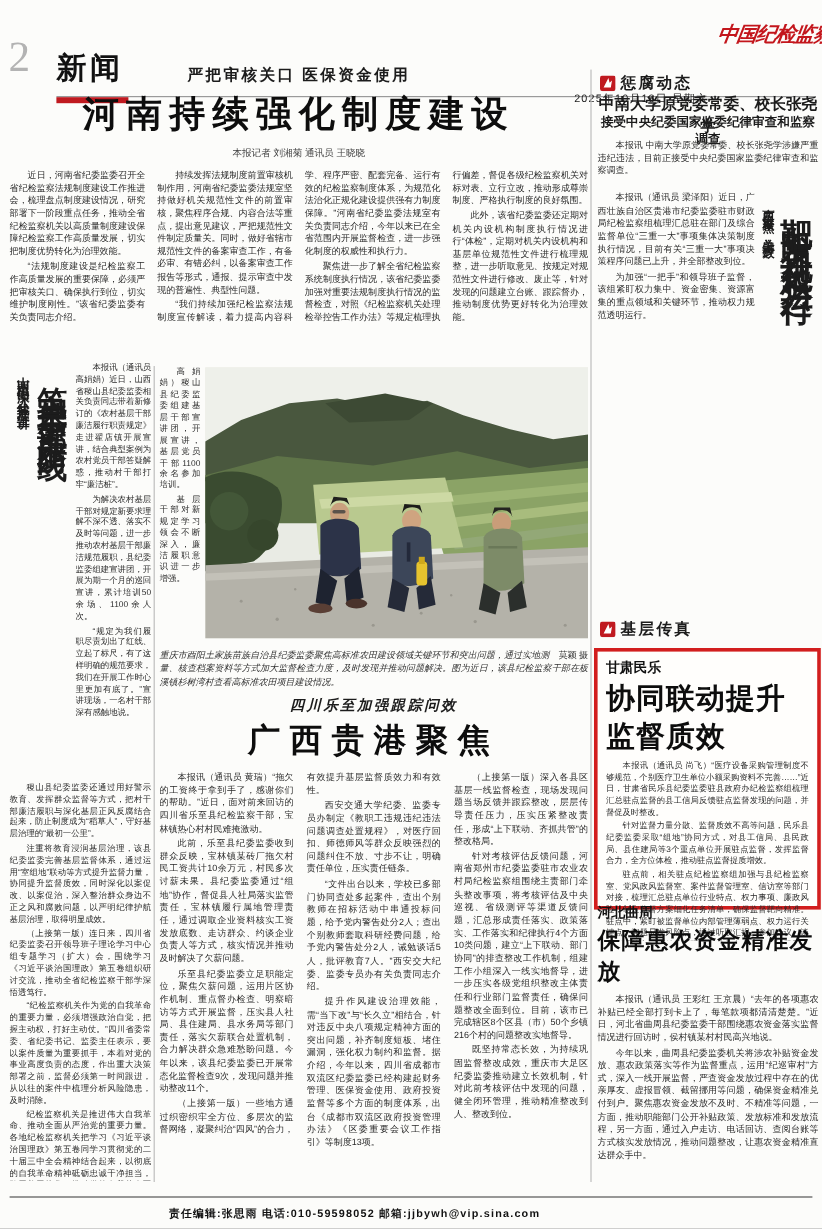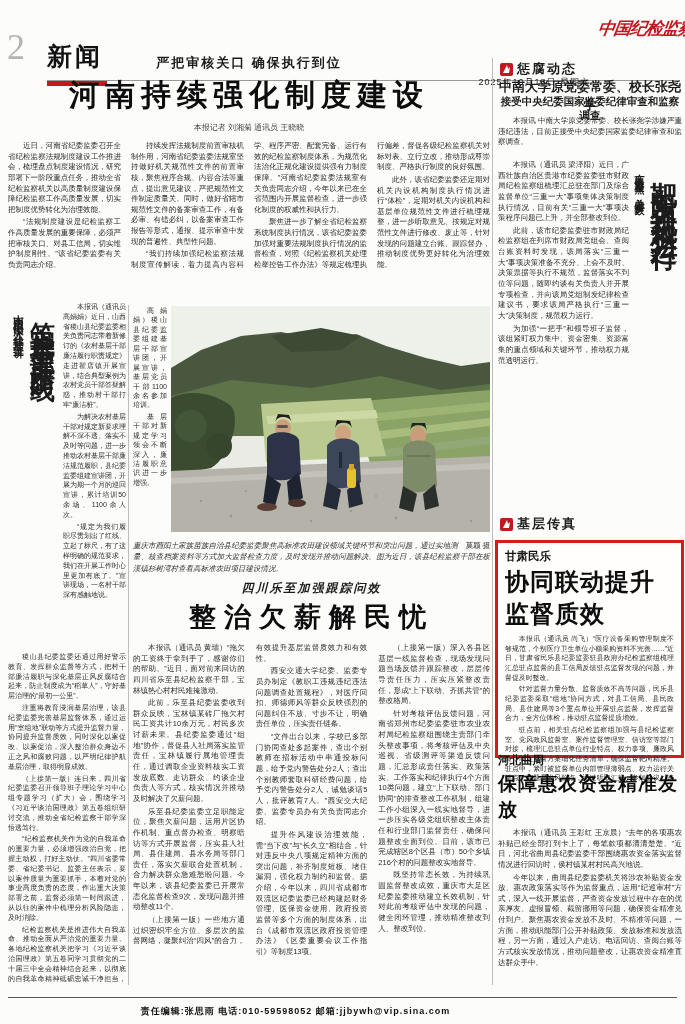--- a/index.html
+++ b/index.html
@@ -79,26 +79,26 @@
   <div class="secname">新闻</div>
   <div class="hrule"></div>
   <div class="redbar"></div>
   <div class="issuedate">2025年10月18日  星期六</div>
   <div class="masthead">中国纪检监察报</div>
 
   <div class="divider" style="left:128px;top:305px;width:1px;height:680px;"></div>
   <div class="divider" style="left:492px;top:58px;width:1px;height:927px;"></div>
 
   <div class="lead">
-    <div class="kicker">严把审核关口  确保执行到位</div>
+    <div class="kicker">严把审核关口  医保资金使用</div>
     <div class="headline">河南持续强化制度建设</div>
     <div class="byline">本报记者 刘湘菊  通讯员 王晓晓</div>
     <div class="cols body-text">
         <p>近日，河南省纪委监委召开全省纪检监察法规制度建设工作推进会，梳理盘点制度建设情况，研究部署下一阶段重点任务，推动全省纪检监察机关以高质量制度建设保障纪检监察工作高质量发展，切实把制度优势转化为治理效能。</p>
-        <p>“法规制度建设是纪检监察工作高质量发展的重要保障，必须严把审核关口、对县工信局，切实维护制度刚性。”该省纪委监委有关负责同志介绍。</p>
+        <p>“法规制度建设是纪检监察工作高质量发展的重要保障，必须严把审核关口、确保执行到位，切实维护制度刚性。”该省纪委监委有关负责同志介绍。</p>
         <p>持续发挥法规制度前置审核机制作用，河南省纪委监委法规室坚持做好机关规范性文件的前置审核，聚焦程序合规、内容合法等重点，提出意见建议，严把规范性文件制定质量关。同时，做好省辖市规范性文件的备案审查工作，有备必审、有错必纠，以备案审查工作报告等形式，通报、提示审查中发现的普遍性、典型性问题。</p>
         <p>“我们持续加强纪检监察法规制度宣传解读，着力提高内容科学、程序严密、配套完备、运行有效的纪检监察制度体系，为规范化法治化正规化建设提供强有力制度保障。”河南省纪委监委法规室有关负责同志介绍，今年以来已在全省范围内开展监督检查，进一步强化制度的权威性和执行力。</p>
         <p>聚焦进一步了解全省纪检监察系统制度执行情况，该省纪委监委加强对重要法规制度执行情况的监督检查，对照《纪检监察机关处理检举控告工作办法》等规定梳理执行偏差，督促各级纪检监察机关对标对表、立行立改，推动形成尊崇制度、严格执行制度的良好氛围。</p>
         <p>此外，该省纪委监委还定期对机关内设机构制度执行情况进行“体检”，定期对机关内设机构和基层单位规范性文件进行梳理规整，进一步听取意见、按规定对规范性文件进行修改、废止等，针对发现的问题建立台账、跟踪督办，推动制度优势更好转化为治理效能。</p>
       </div>
   </div>
 
   <div class="shanxi">
     <div class="vtext vkicker">山西稷山深入一线开展宣讲</div>
     <div class="vtext vheadline">筑牢基层干部廉洁防线</div>
@@ -191,21 +191,21 @@
       <path d="M264,178 L268,200 L254,204 L252,188 Z" fill="#2b2f2c"></path>
     </g>
   </svg>
 
   <div class="caption">
     <span class="credit">莫颖 摄</span><span>重庆市酉阳土家族苗族自治县纪委监委聚焦高标准农田建设领域关键环节和突出问题，通过实地测量、核查档案资料等方式加大监督检查力度，及时发现并推动问题解决。图为近日，该县纪检监察干部在板溪镇杉树湾村查看高标准农田项目建设情况。</span>
   </div>
 
   <div class="sichuan">
     <div class="kicker">四川乐至加强跟踪问效</div>
-    <div class="headline">整治欠薪解民忧</div>
+    <div class="headline">广西贵港聚焦</div>
     <div class="cols body-text">
         <p>本报讯（通讯员 黄瑞）“拖欠的工资终于拿到手了，感谢你们的帮助。”近日，面对前来回访的四川省乐至县纪检监察干部，宝林镇热心村村民难掩激动。</p>
         <p>此前，乐至县纪委监委收到群众反映，宝林镇某砖厂拖欠村民工资共计10余万元，村民多次讨薪未果。县纪委监委通过“组地”协作，督促县人社局落实监管责任，宝林镇履行属地管理责任，通过调取企业资料核实工资发放底数、走访群众、约谈企业负责人等方式，核实情况并推动及时解决了欠薪问题。</p>
         <p>乐至县纪委监委立足职能定位，聚焦欠薪问题，运用片区协作机制、重点督办检查、明察暗访等方式开展监督，压实县人社局、县住建局、县水务局等部门责任，落实欠薪联合处置机制，合力解决群众急难愁盼问题。今年以来，该县纪委监委已开展常态化监督检查9次，发现问题并推动整改11个。</p>
         <p>（上接第一版）一些地方通过织密织牢全方位、多层次的监督网络，凝聚纠治“四风”的合力，有效提升基层监督质效力和有效性。</p>
         <p>西安交通大学纪委、监委专员办制定《教职工违规违纪违法问题调查处置规程》，对医疗回扣、师德师风等群众反映强烈的问题纠住不放、寸步不让，明确责任单位，压实责任链条。</p>
         <p>“文件出台以来，学校已多部门协同查处多起案件，查出个别教师在招标活动中串通投标问题，给予党内警告处分2人；查出个别教师套取科研经费问题，给予党内警告处分2人，诫勉谈话5人，批评教育7人。”西安交大纪委、监委专员办有关负责同志介绍。</p>
         <p>提升作风建设治理效能，需“当下改”与“长久立”相结合，针对违反中央八项规定精神方面的突出问题，补齐制度短板、堵住漏洞，强化权力制约和监督。据介绍，今年以来，四川省成都市双流区纪委监委已经构建起财务管理、医保资金使用、政府投资监督等多个方面的制度体系，出台《成都市双流区政府投资管理办法》《区委重要会议工作指引》等制度13项。</p>
         <p>（上接第一版）深入各县区基层一线监督检查，现场发现问题当场反馈并跟踪整改，层层传导责任压力，压实压紧整改责任，形成“上下联动、齐抓共管”的整改格局。</p>
         <p>针对考核评估反馈问题，河南省郑州市纪委监委驻市农业农村局纪检监察组围绕主责部门牵头整改事项，将考核评估及中央巡视、省级测评等渠道反馈问题，汇总形成责任落实、政策落实、工作落实和纪律执行4个方面10类问题，建立“上下联动、部门协同”的排查整改工作机制，组建工作小组深入一线实地督导，进一步压实各级党组织整改主体责任和行业部门监督责任，确保问题整改全面到位。目前，该市已完成辖区8个区县（市）50个乡镇216个村的问题整改实地督导。</p>
@@ -223,21 +223,20 @@
 
   <div class="zn-h1">中南大学原党委常委、校长张尧学</div>
   <div class="zn-h2">接受中央纪委国家监委纪律审查和监察调查</div>
   <div class="zn-body body-text">
     <p>本报讯 中南大学原党委常委、校长张尧学涉嫌严重违纪违法，目前正接受中央纪委国家监委纪律审查和监察调查。</p>
   </div>
 
   <div class="guangxi">
     <div class="gbody body-text">
         <p>本报讯（通讯员 梁泽阳）近日，广西壮族自治区贵港市纪委监委驻市财政局纪检监察组梳理汇总驻在部门及综合监督单位“三重一大”事项集体决策制度执行情况，目前有关“三重一大”事项决策程序问题已上升，并全部整改到位。</p>
-        <p>此前，该市纪委监委驻市财政局纪检监察组在列席市财政局党组会、查阅台账资料时发现，该局落实“三重一大”事项决策准备不充分、上会不及时、决策票据等执行不规范，监督落实不到位等问题，随即约谈有关负责人并开展专项检查，并向该局党组制发纪律检查建议书，要求该局严格执行“三重一大”决策制度，规范权力运行。</p>
         <p>为加强“一把手”和领导班子监督，该组紧盯权力集中、资金密集、资源富集的重点领域和关键环节，推动权力规范透明运行。</p>
       </div>
     <div class="vtext vkicker">广西贵港聚焦“关键少数”</div>
     <div class="vtext vheadline">靶向发力规范权力运行</div>
   </div>
 
   <div class="badge" style="left:500px;top:515px;">
     <svg width="13" height="13" viewBox="0 0 13 13">
       <rect x="0" y="0" width="13" height="13" rx="2" fill="#c01a20"></rect>
       <path d="M3,10 L7,2 L8,6 L10,4 L9,10 Z" fill="#ffffff"></path>

